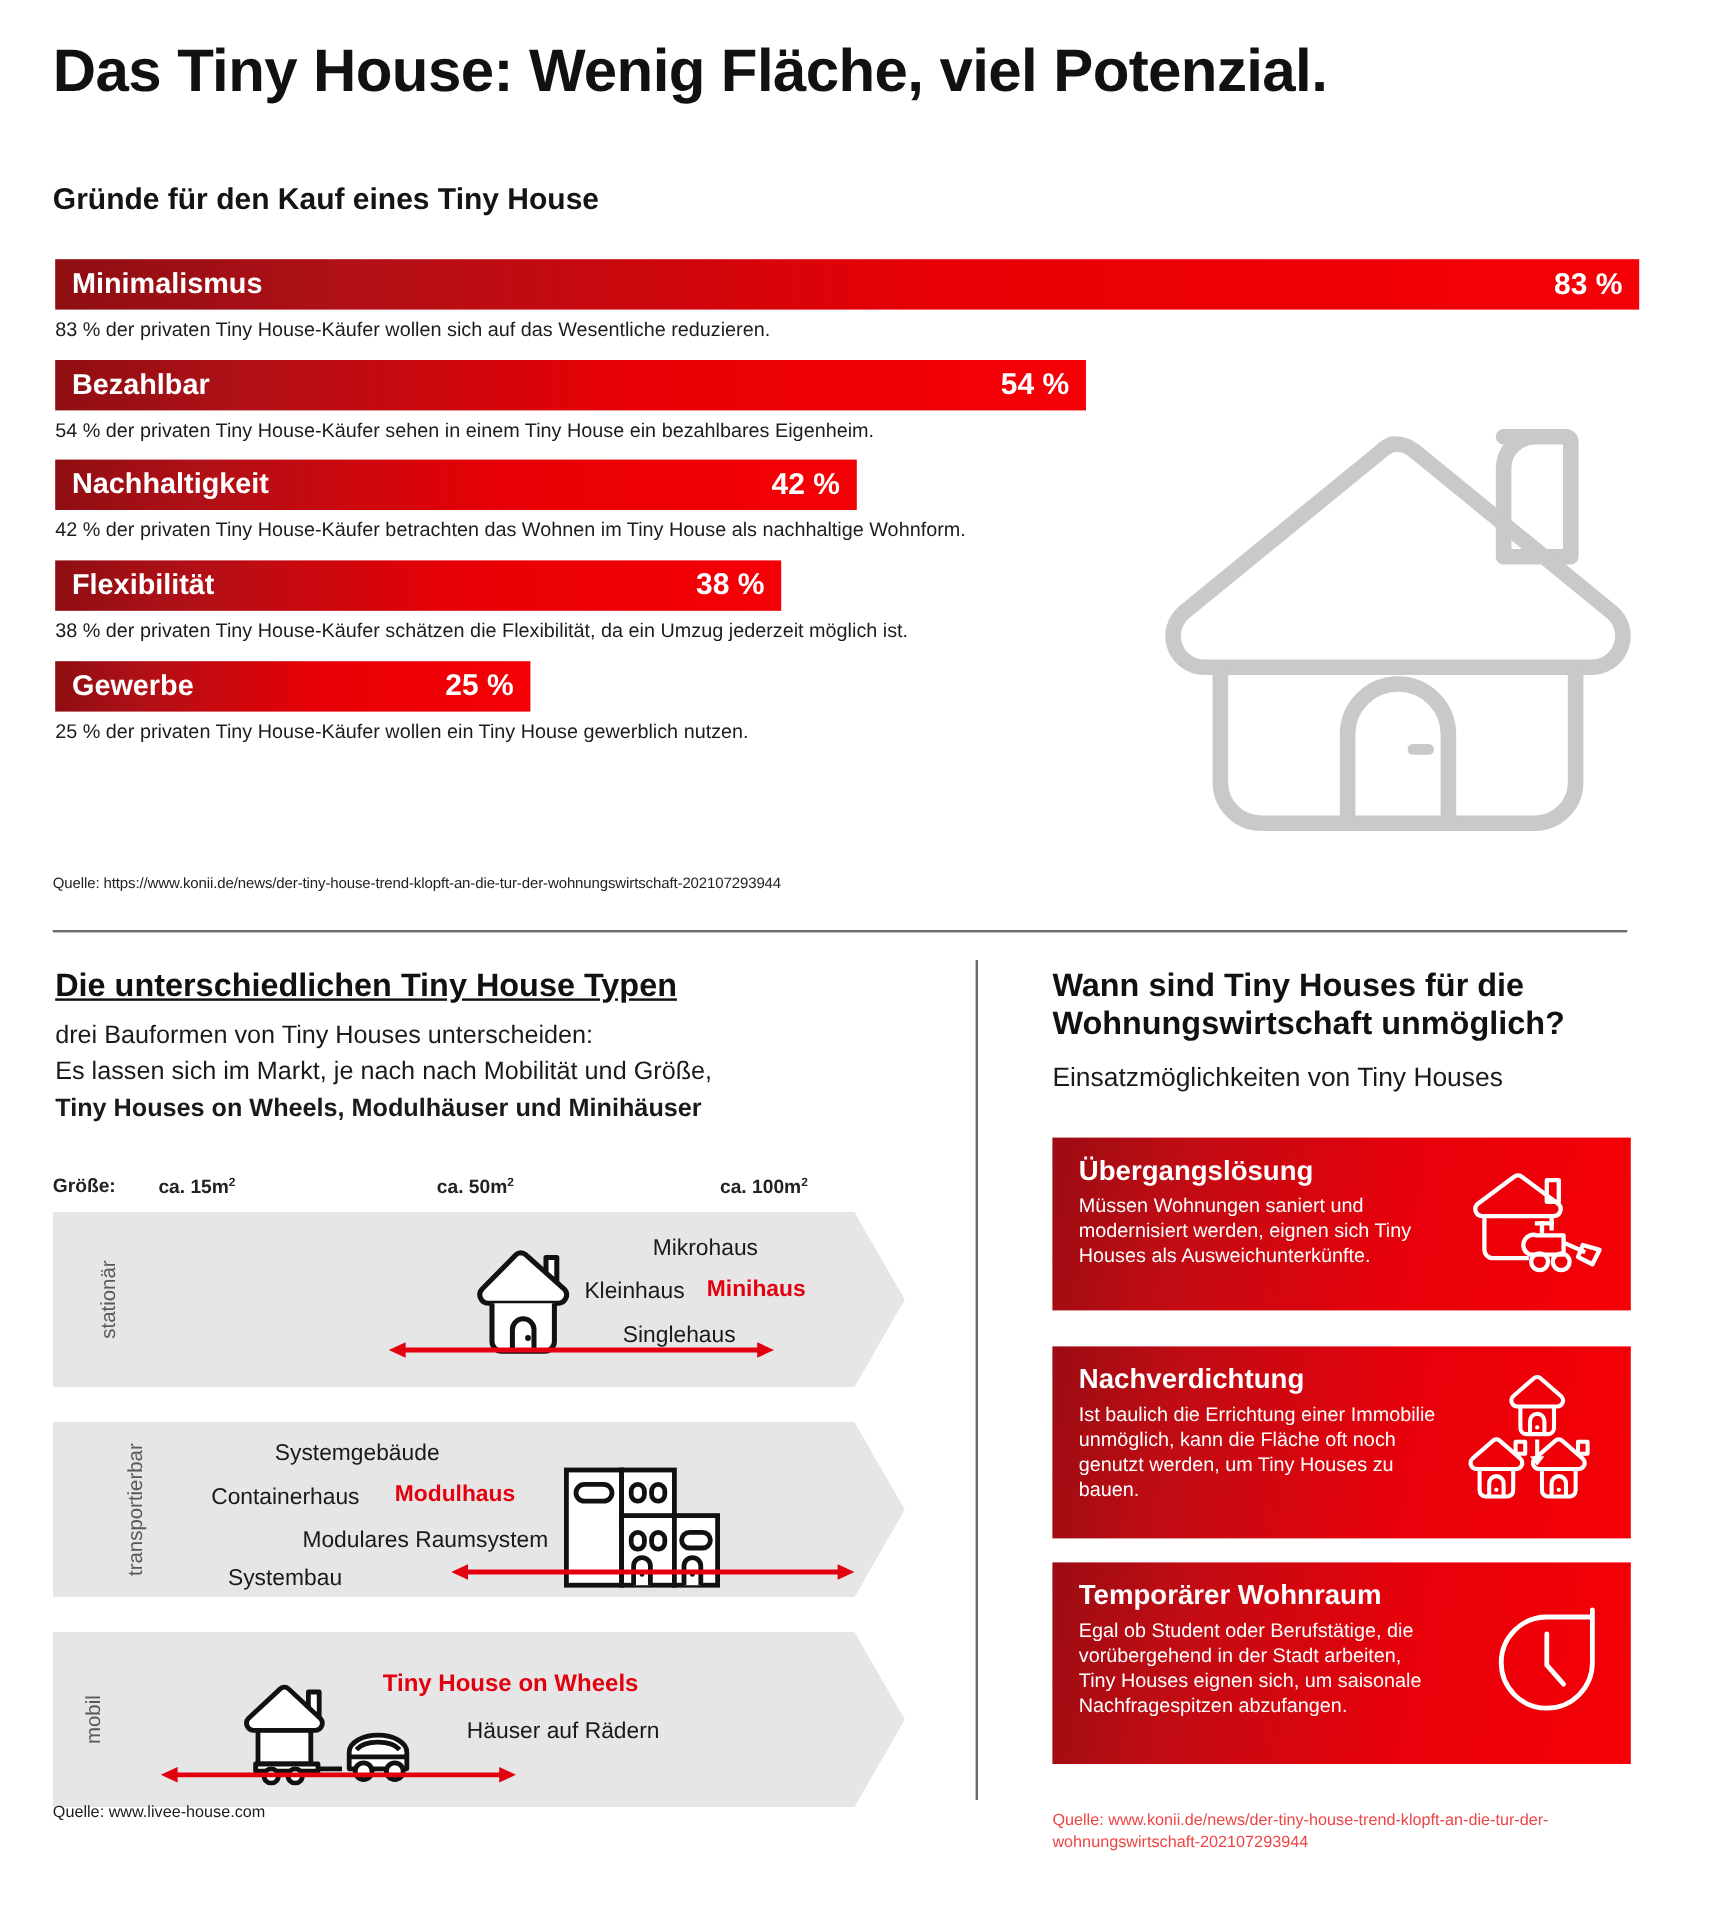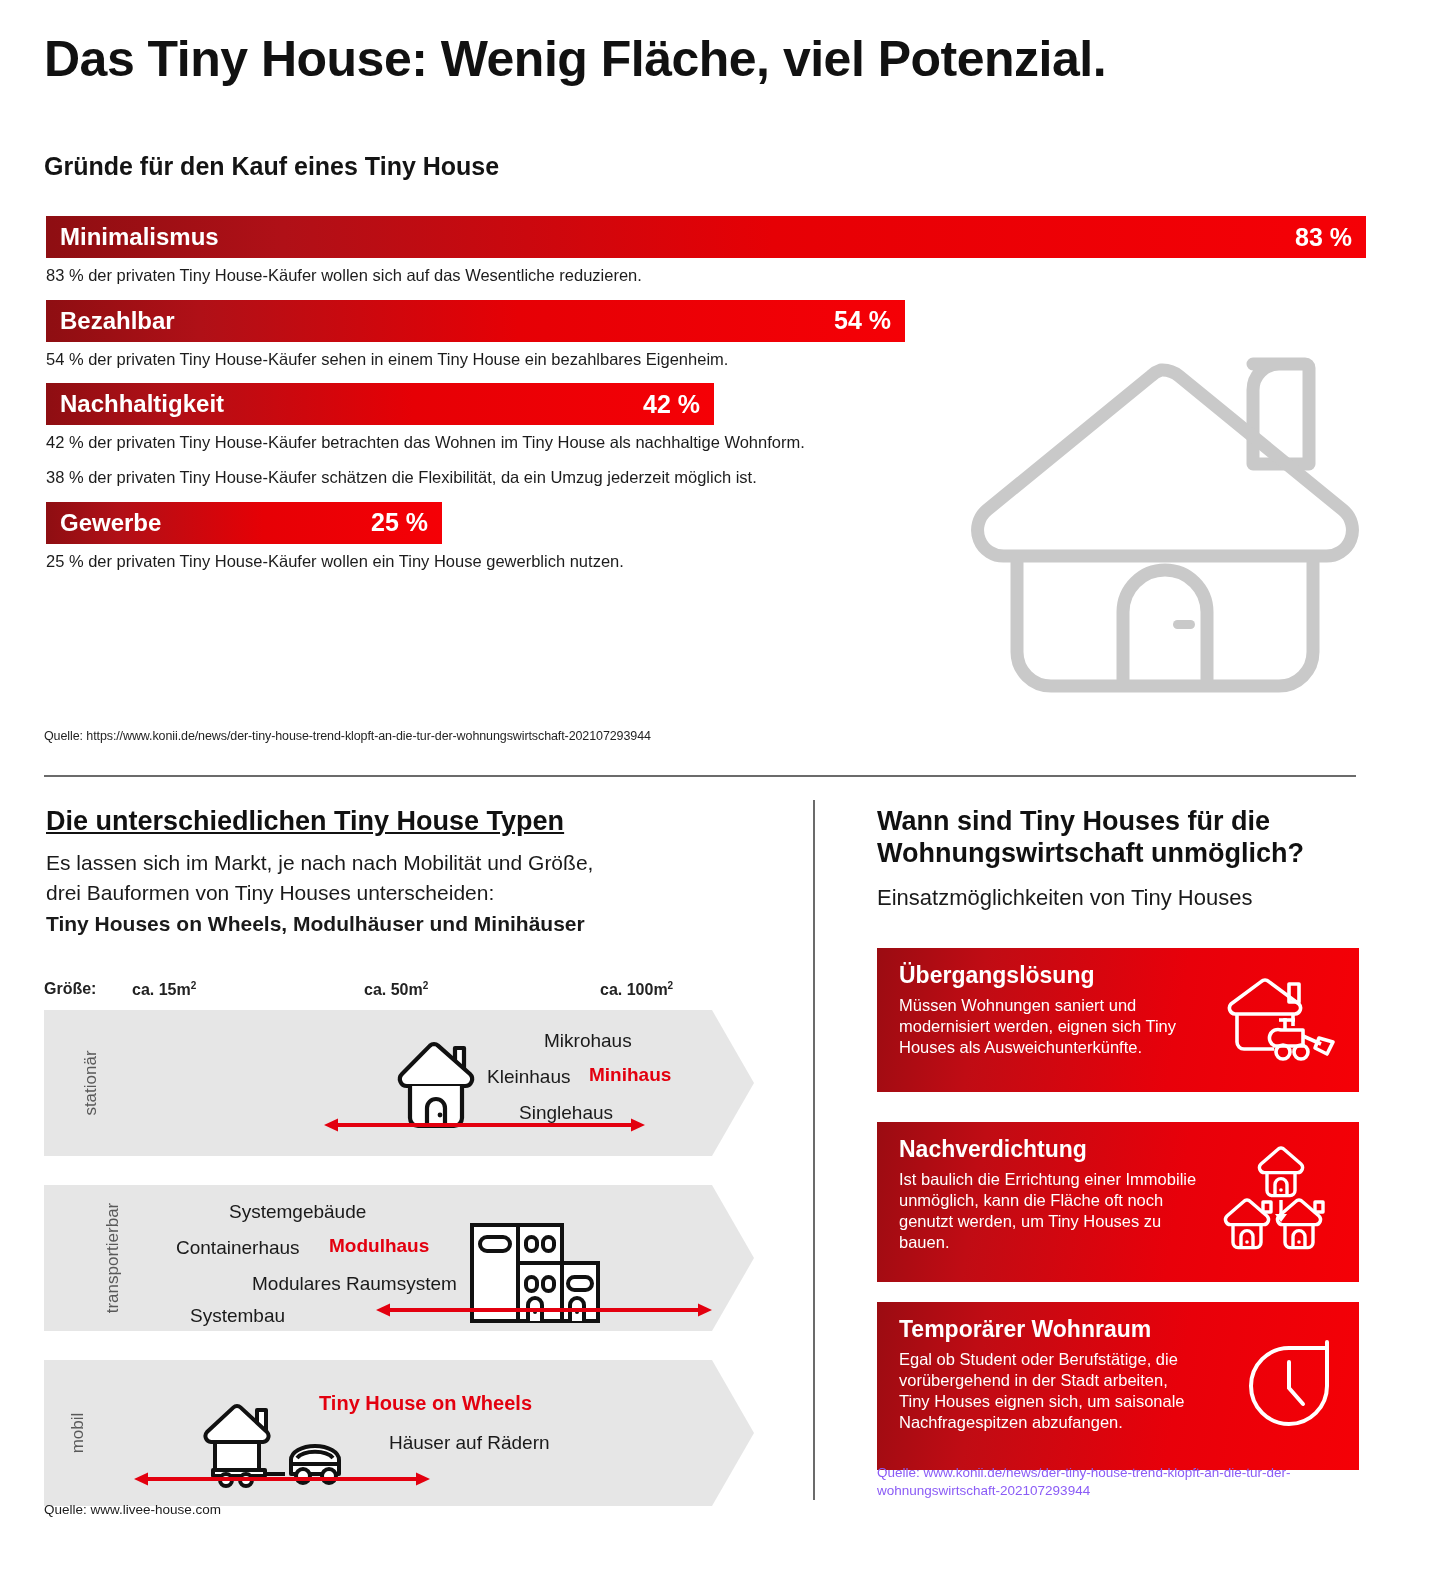--- a/index.html
+++ b/index.html
@@ -115,22 +115,22 @@
   }
   .card-title { font-size: 23px; font-weight: 700; margin-bottom: 6px; }
   .card-body { font-size: 16.5px; line-height: 1.28; width: 300px; }
   .card-icon { position: absolute; right: 18px; top: 50%; transform: translateY(-50%); }
 
   #source-bottom-left {
     position: absolute; left: 44px; top: 1502px;
     font-size: 13.5px; color: #1c1c1c;
   }
   #source-bottom-right {
-    position: absolute; left: 877px; top: 1464px; width: 470px;
-    font-size: 13.5px; line-height: 1.32; color: #8b5cf6;
+    position: absolute; left: 877px; top: 1508px; width: 470px;
+    font-size: 13.5px; line-height: 1.32; color: #ef4444;
   }
 </style>
 </head>
 <body>
 
 <h1 id="main-title">Das Tiny House: Wenig Fläche, viel Potenzial.</h1>
 <h2 id="reasons-heading">Gründe für den Kauf eines Tiny House</h2>
 
 <div id="bars">
 
@@ -152,20 +152,24 @@
 
   <div class="bar-row">
     <div class="bar" style="width:668px">
       <span class="bar-label">Nachhaltigkeit</span>
       <span class="bar-value">42 %</span>
     </div>
     <div class="bar-desc">42 % der privaten Tiny House-Käufer betrachten das Wohnen im Tiny House als nachhaltige Wohnform.</div>
   </div>
 
   <div class="bar-row">
+    <div class="bar" style="width:605px">
+      <span class="bar-label">Flexibilität</span>
+      <span class="bar-value">38 %</span>
+    </div>
     <div class="bar-desc">38 % der privaten Tiny House-Käufer schätzen die Flexibilität, da ein Umzug jederzeit möglich ist.</div>
   </div>
 
   <div class="bar-row">
     <div class="bar" style="width:396px">
       <span class="bar-label">Gewerbe</span>
       <span class="bar-value">25 %</span>
     </div>
     <div class="bar-desc">25 % der privaten Tiny House-Käufer wollen ein Tiny House gewerblich nutzen.</div>
   </div>
@@ -187,22 +191,22 @@
 
     <rect x="208" y="320" width="22" height="9" rx="4.5" fill="#c9c9c9"></rect>
   </svg>
 </div>
 
 <div id="hr-main"></div>
 <div id="vr-mid"></div>
 
 <h2 id="types-heading">Die unterschiedlichen Tiny House Typen</h2>
 <div id="types-intro">
+  <div>drei Bauformen von Tiny Houses unterscheiden:</div>
   <div>Es lassen sich im Markt, je nach nach Mobilität und Größe,</div>
-  <div>drei Bauformen von Tiny Houses unterscheiden:</div>
   <div class="strong">Tiny Houses on Wheels, Modulhäuser und Minihäuser</div>
 </div>
 
 <div id="size-scale">
   <span class="size-tick" style="left:0px">Größe:</span>
   <span class="size-tick" style="left:88px"><span>ca. 15m</span><sup>2</sup></span>
   <span class="size-tick" style="left:320px"><span>ca. 50m</span><sup>2</sup></span>
   <span class="size-tick" style="left:556px"><span>ca. 100m</span><sup>2</sup></span>
 </div>
 

